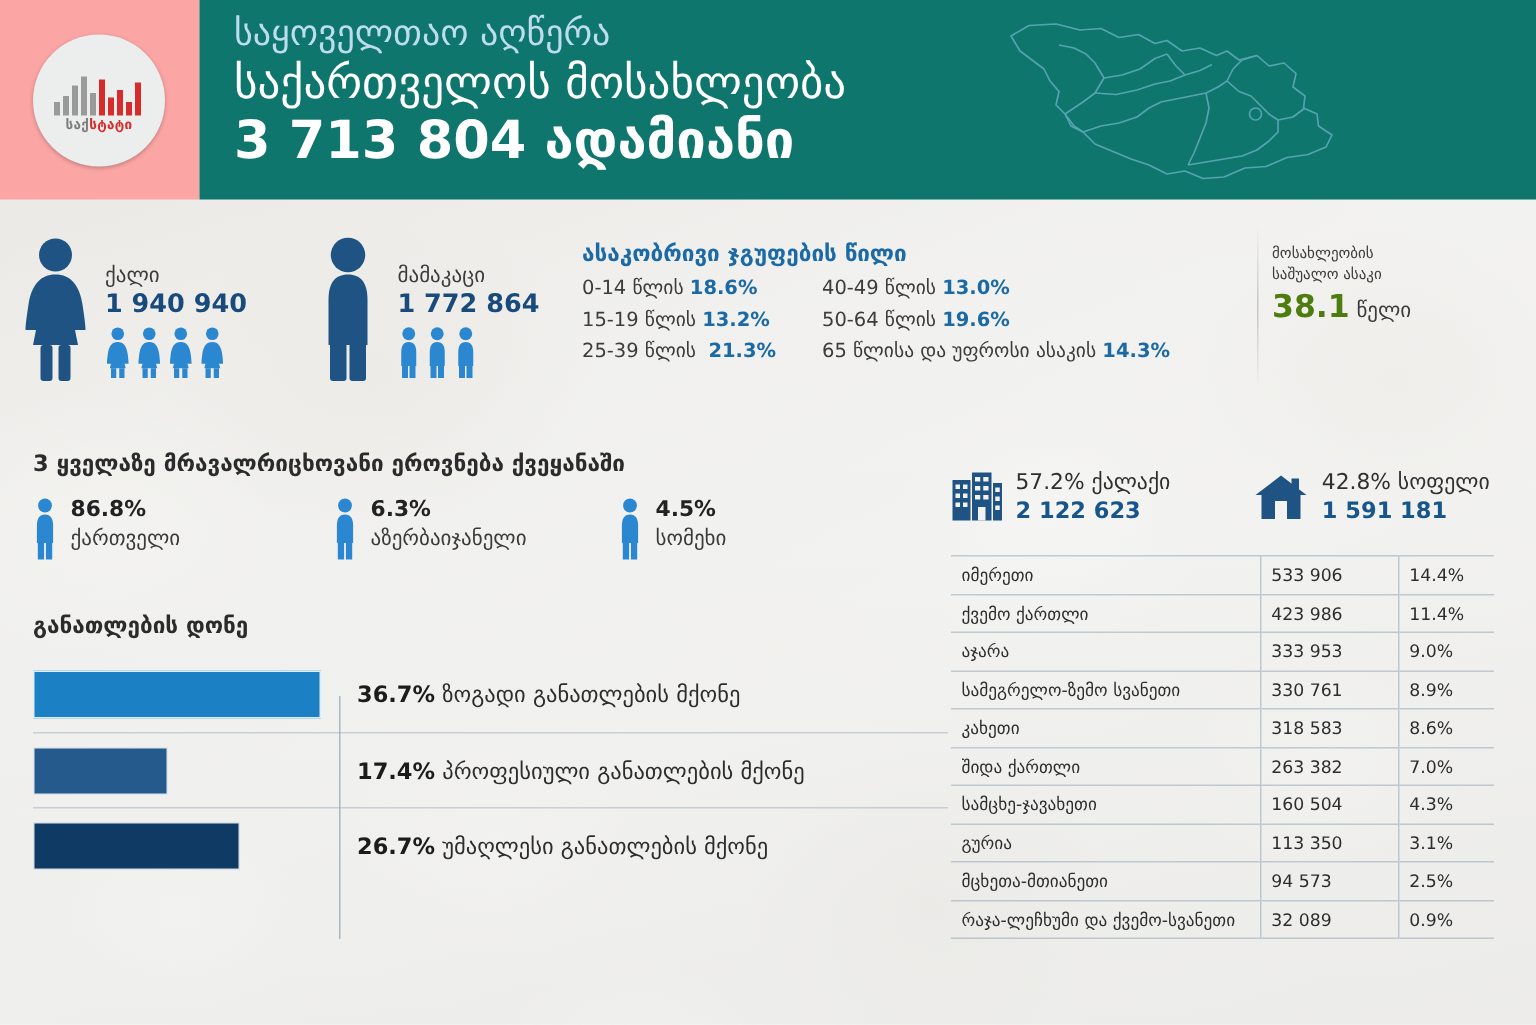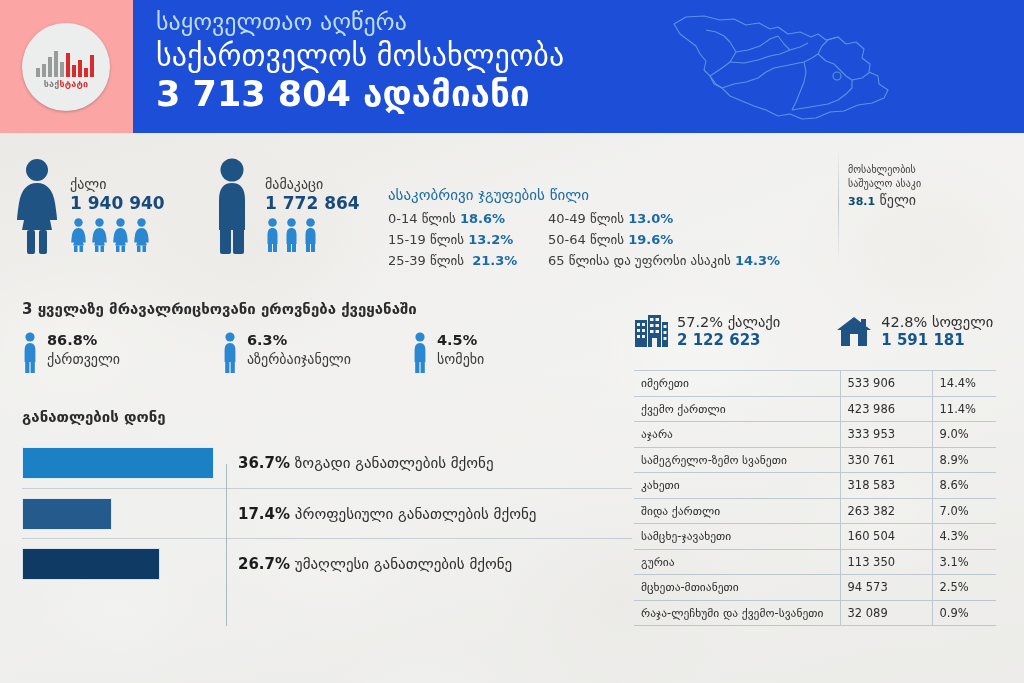--- a/index.html
+++ b/index.html
@@ -51,21 +51,21 @@
   #logo-bars i { display: block; width: 4px; background: #9a9a9a; }
   #logo-bars i.r { background: #d82b2b; }
   #logo-word {
     position: absolute; left: 11px; top: 56px; width: 66px;
     text-align: center; font-size: 9px; letter-spacing: .2px;
     color: #7d7d7d; font-weight: 700;
   }
   #logo-word span.rd { color: #d82b2b; }
   #header-right {
     position: absolute; left: 133px; top: 0; width: 891px; height: 133px;
-    background: #1d4ed8;
+    background: #0f766e;
   }
   #map {
     position: absolute; right: 8px; top: 6px; width: 350px; height: 125px; opacity: .55;
   }
   #titles { position: absolute; left: 23px; top: 9px; }
   #title-sub {
     font-size: 24px; color: #bcdcef; line-height: 1.15; font-weight: 400;
   }
   #title-main {
     font-size: 30px; color: #ffffff; line-height: 1.25; font-weight: 400;
@@ -75,30 +75,30 @@
   }
 
   
   .gender { position: absolute; }
   .gender .label { font-size: 14px; color: #3b3b3b; }
   .gender .value { font-size: 17px; color: #184a7c; font-weight: 700; margin-top: 1px; }
   .minis { display: flex; gap: 4px; margin-top: 5px; }
 
   
   #age { position: absolute; left: 388px; top: 160px; width: 440px; }
-  #age h3 { font-size: 15px; color: #1b6aa5; font-weight: 400; margin-bottom: 7px; margin-top: 26px; }
+  #age h3 { font-size: 15px; color: #1b6aa5; font-weight: 700; margin-bottom: 7px; }
   #age .grid { display: grid; grid-template-columns: 160px 1fr; row-gap: 6px; }
   #age .cell { font-size: 13px; color: #3c3c3c; white-space: nowrap; }
   #age .cell b { color: #1b6aa5; font-weight: 700; }
 
   
   #avgage { position: absolute; left: 848px; top: 163px; width: 170px; }
   #avgage .t { font-size: 10px; color: #3c3c3c; line-height: 1.35; }
   #avgage .v { font-size: 14px; color: #3c3c3c; margin-top: 2px; }
-  #avgage .v b { font-size: 11px; color: #0c4a6e; font-weight: 700; }
+  #avgage .v b { font-size: 21px; color: #4d7c0f; font-weight: 700; }
   #divider-v {
     position: absolute; left: 838px; top: 150px; width: 1px; height: 110px;
     background: linear-gradient(180deg, rgba(160,170,180,0), rgba(150,162,175,.55), rgba(160,170,180,0));
   }
 
   
   #ethnicity { position: absolute; left: 22px; top: 300px; width: 600px; }
   #ethnicity h3 { font-size: 15px; color: #2b2b2b; font-weight: 700; }
   #eth-row { display: flex; margin-top: 14px; }
   .eth-item { display: flex; align-items: flex-start; }

